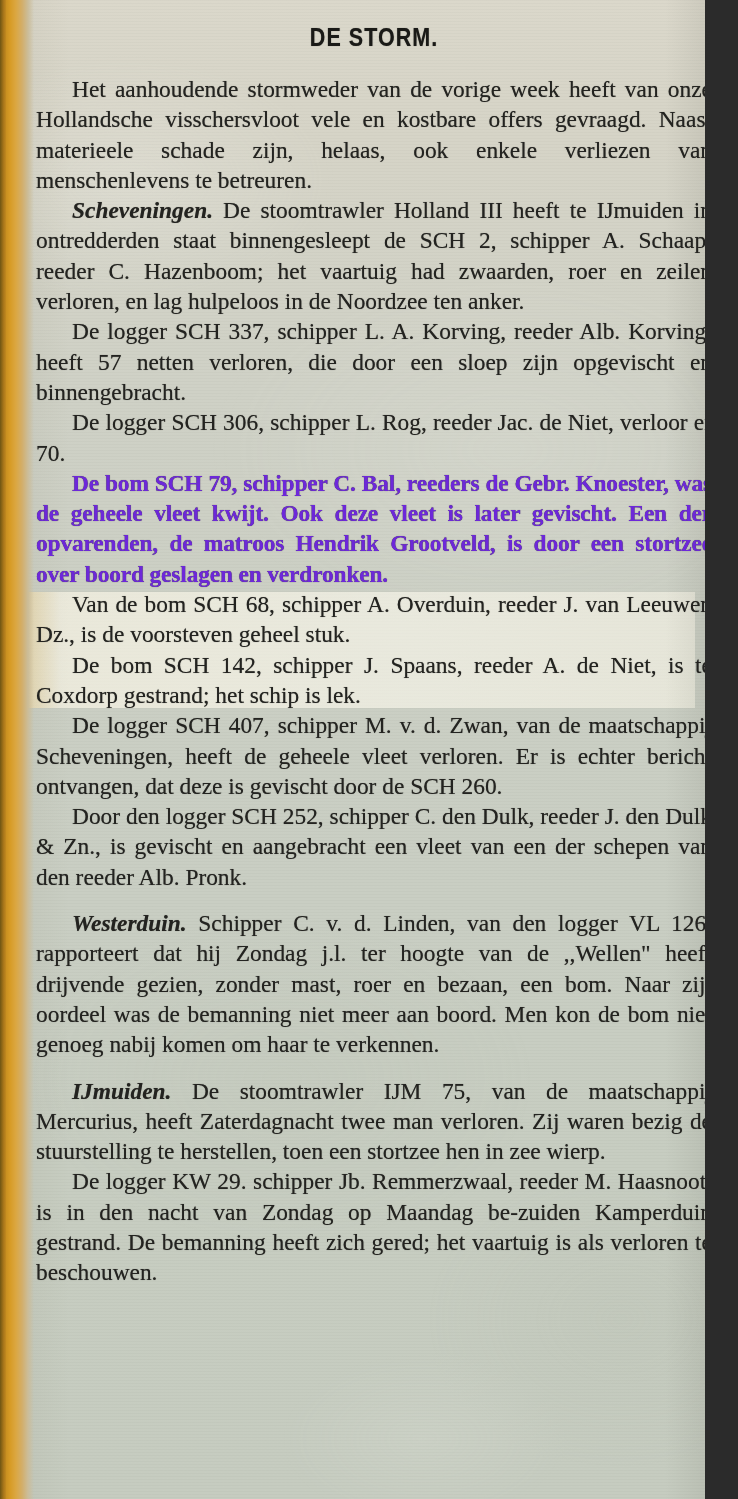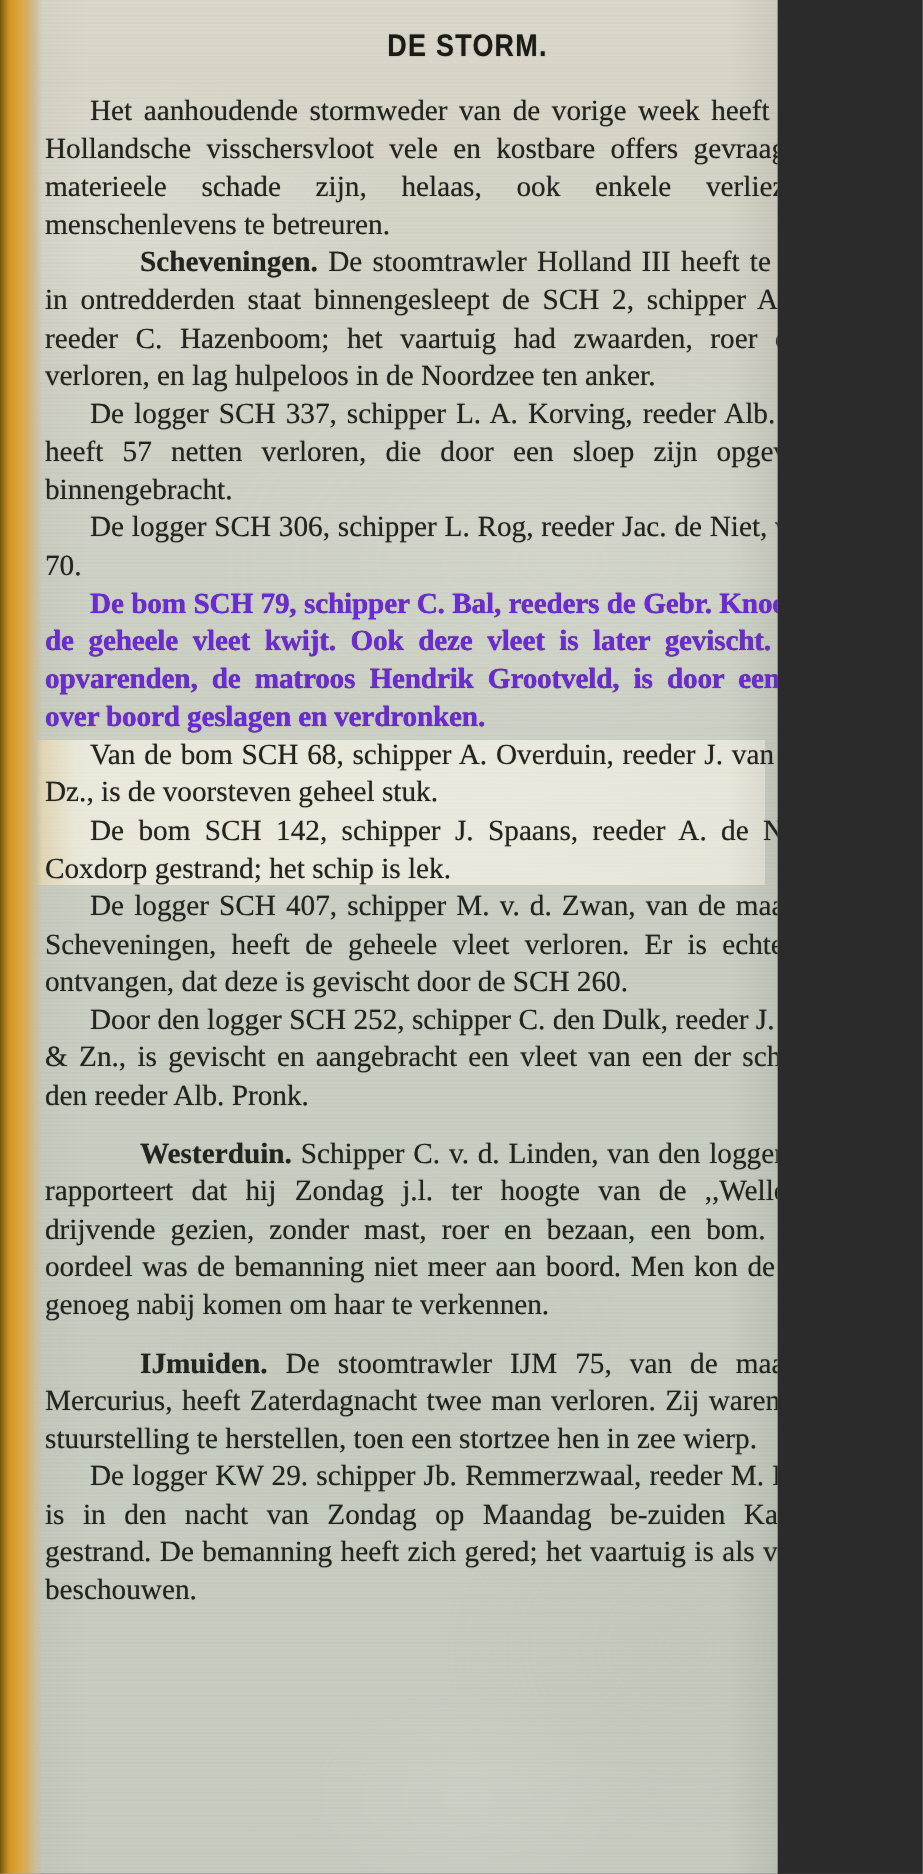--- a/index.html
+++ b/index.html
@@ -2,21 +2,21 @@
 <html><head>
 <meta charset="utf-8">
 <style>
   html, body {
     margin: 0;
     padding: 0;
     background: #2b2b2b;
   }
   .page {
     position: relative;
-    width: 622px;
+    width: 705px;
     height: 1499px;
     overflow: hidden;
     background: #cfd0c6;
     font-family: "Liberation Serif", "DejaVu Serif", serif;
   }
 
   
   .paper-base {
     position: absolute;
     inset: 0;
@@ -156,22 +156,22 @@
     text-align: justify;
     text-justify: inter-word;
     margin: 0;
     text-indent: 36px;
     text-shadow: 0 0 .8px rgba(35,35,30,.6);
     -webkit-font-smoothing: none;
   }
   .para.first { margin-top: 22px; }
   .para.gap   { margin-top: 16px; }
   .loc {
+    font-style: italic;
     font-weight: 600;
-    margin-left: 40px;
   }
   .para.hl {
     position: relative;
     font-weight: bold;
     color: #6d28d9;
     letter-spacing: -.15px;
     text-shadow: 0 0 .7px rgba(20,20,12,.85);
   }
   
   .hl-wrap { position: relative; z-index: 5; }

